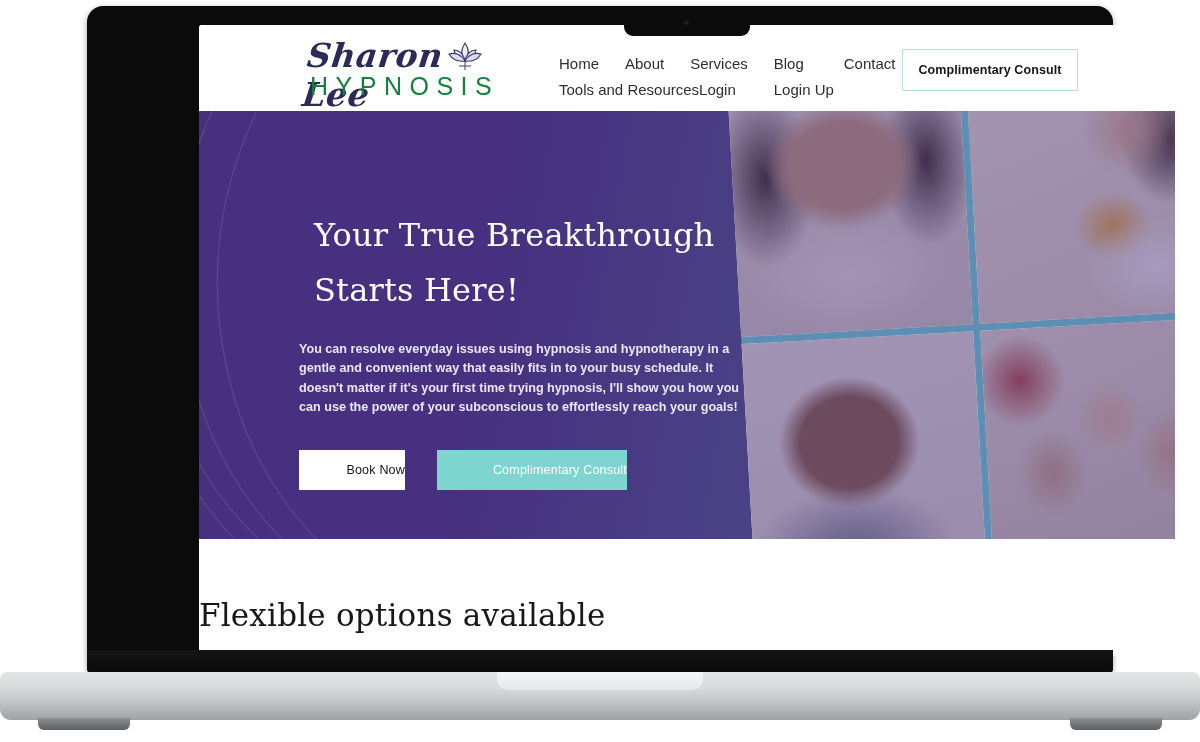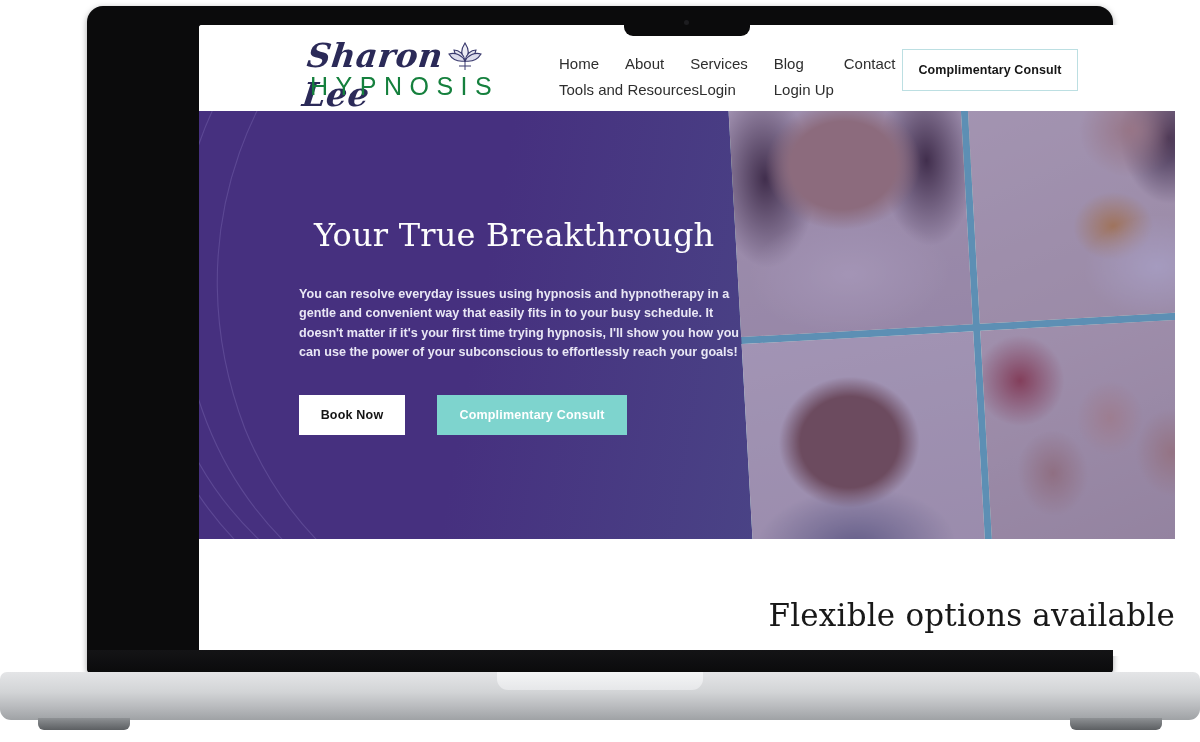--- a/index.html
+++ b/index.html
@@ -101,22 +101,22 @@
   .hero-title{
     font-family:"DejaVu Serif", serif;font-weight:400;
     font-size:32px;line-height:55px;color:#fdfdfd;margin:15px;letter-spacing:.2px;
   }
   .hero-text{
     margin:22px 0 12px 0;font-size:12.6px;line-height:19.4px;color:#e9e7f5;font-weight:600;
     width:458px;
   }
   .hero-buttons{display:flex;margin-top:32px;gap:32px;}
   .btn{
-    display:flex;align-items:center;justify-content:center;cursor:pointer;
-    font-size:12.5px;font-weight:700;letter-spacing:.2px;
+    display:flex;align-items:center;justify-content:flex-end;cursor:pointer;
+    font-size:12.5px;font-weight:400;letter-spacing:.2px;
   }
   .btn-book{width:106px;height:40px;background:#ffffff;color:#141414;}
   .btn-consult{width:190px;height:40px;background:#7ed4ce;color:#ffffff;}
 
   
   .collage{
     position:absolute;right:-36px;top:-24px;width:470px;height:480px;
     transform:rotate(-3.2deg);
     display:grid;grid-template-columns:1fr 1fr;grid-template-rows:1fr 1fr;
     gap:7px;background:#5d8fb4;z-index:3;
@@ -144,21 +144,21 @@
       radial-gradient(ellipse 20% 22% at 54% 40%, #e3bb9e 0%, rgba(227,187,158,0) 72%),
       radial-gradient(ellipse 22% 26% at 80% 56%, #d3a987 0%, rgba(211,169,135,0) 72%),
       radial-gradient(ellipse 26% 26% at 16% 22%, #b4483c 0%, rgba(180,72,60,0) 74%),
       linear-gradient(160deg,#e9ddd2 0%,#cfc3b8 100%);}
 
   
   .below{
     position:absolute;left:0;top:514px;width:976px;height:117px;background:#ffffff;
   }
   .flex-heading{
-    position:absolute;left:0;top:58px;width:976px;text-align:right;
+    position:absolute;left:0;top:58px;width:976px;text-align:left;
     font-family:"DejaVu Serif", serif;font-weight:400;font-size:31px;color:#181818;
     letter-spacing:.2px;
   }
 </style>
 </head>
 <body>
 
 <div id="laptop-mockup">
 
   <div class="lid">
@@ -218,20 +218,21 @@
         <div class="collage">
           <div class="photo p1"></div>
           <div class="photo p2"></div>
           <div class="photo p3"></div>
           <div class="photo p4"></div>
         </div>
 
         <div class="hero-copy">
           <h1 class="hero-title">
             <span>Your True Breakthrough</span><br>
+            <span>Starts Here!</span>
           </h1>
           <p class="hero-text">You can resolve everyday issues using hypnosis and hypnotherapy in a gentle and convenient way that easily fits in to your busy schedule. It doesn't matter if it's your first time trying hypnosis, I'll show you how you can use the power of your subconscious to effortlessly reach your goals!</p>
           <div class="hero-buttons">
             <div class="btn btn-book">
               <span>Book Now</span>
             </div>
             <div class="btn btn-consult">
               <span>Complimentary Consult</span>
             </div>
           </div>

